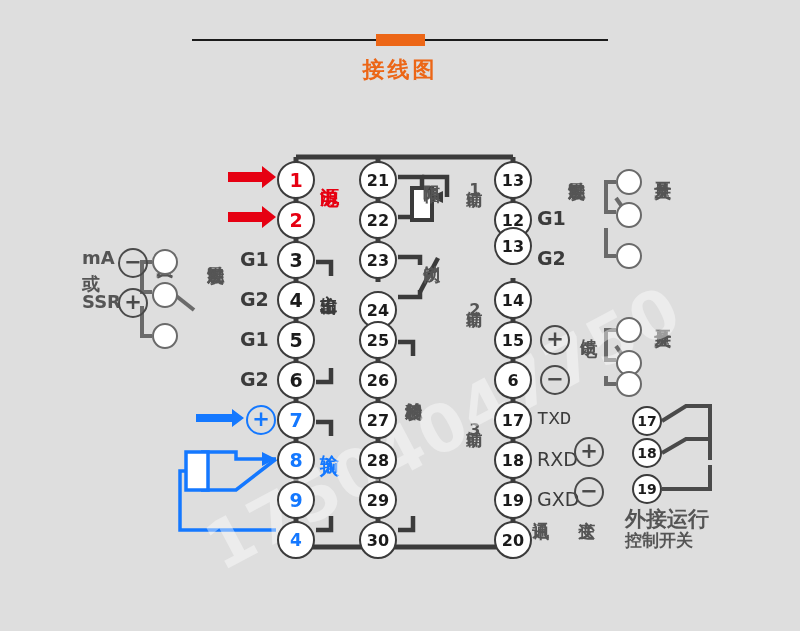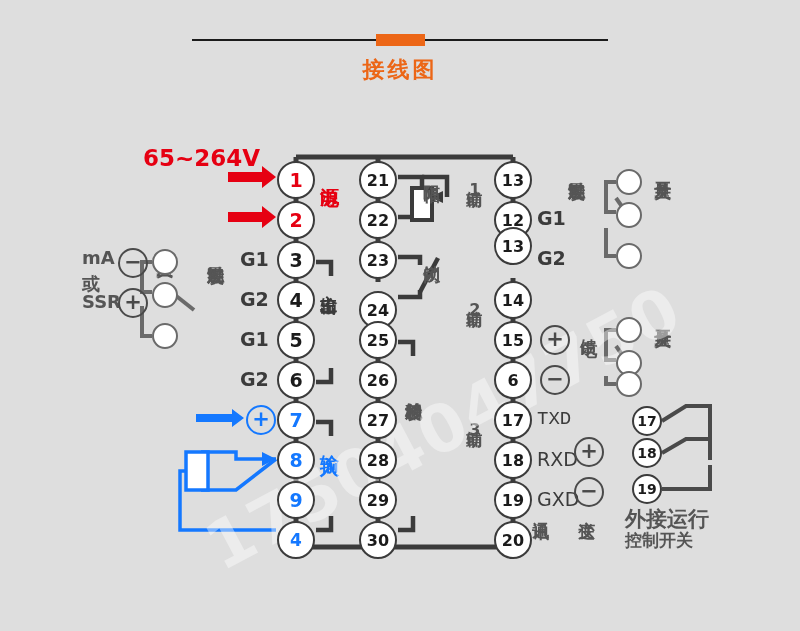--- a/index.html
+++ b/index.html
@@ -204,21 +204,20 @@
       <path d="M616,346 L628,363"></path>
     </g>
 
     <g stroke="#4a4a4a" stroke-width="4" fill="none" stroke-linejoin="miter">
       <path d="M662,421 L686,406 L710,406 L710,460"></path>
       <path d="M662,453 L686,439 L710,439"></path>
       <path d="M662,489 L710,489 L710,465"></path>
     </g>
   </svg>
 
-  <div class="t b red" style="left:143px;top:146px;font-size:23px;">65~264V</div>
 
   <div class="term red" style="left:277px;top:161px;">1</div>
   <div class="term red" style="left:277px;top:201px;">2</div>
   <div class="term" style="left:277px;top:241px;">3</div>
   <div class="term" style="left:277px;top:281px;">4</div>
   <div class="term" style="left:277px;top:321px;">5</div>
   <div class="term" style="left:277px;top:361px;">6</div>
   <div class="term blue" style="left:277px;top:401px;">7</div>
   <div class="term blue" style="left:277px;top:441px;">8</div>
   <div class="term blue" style="left:277px;top:481px;">9</div>

